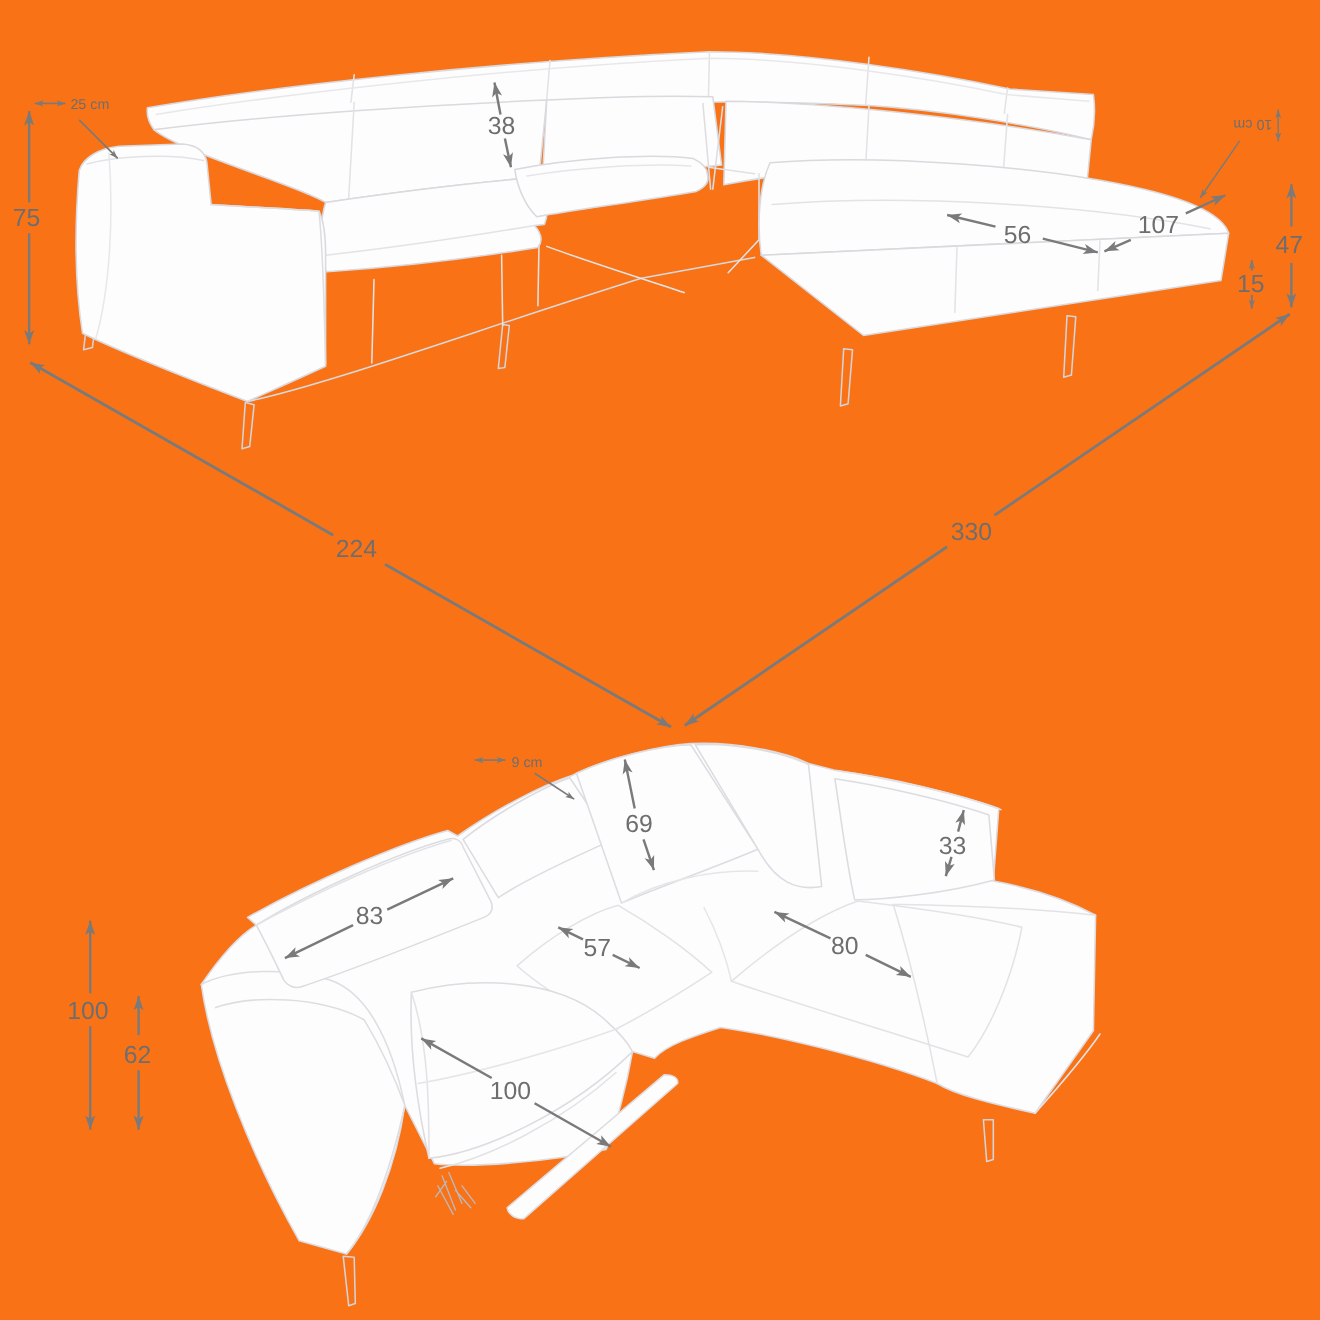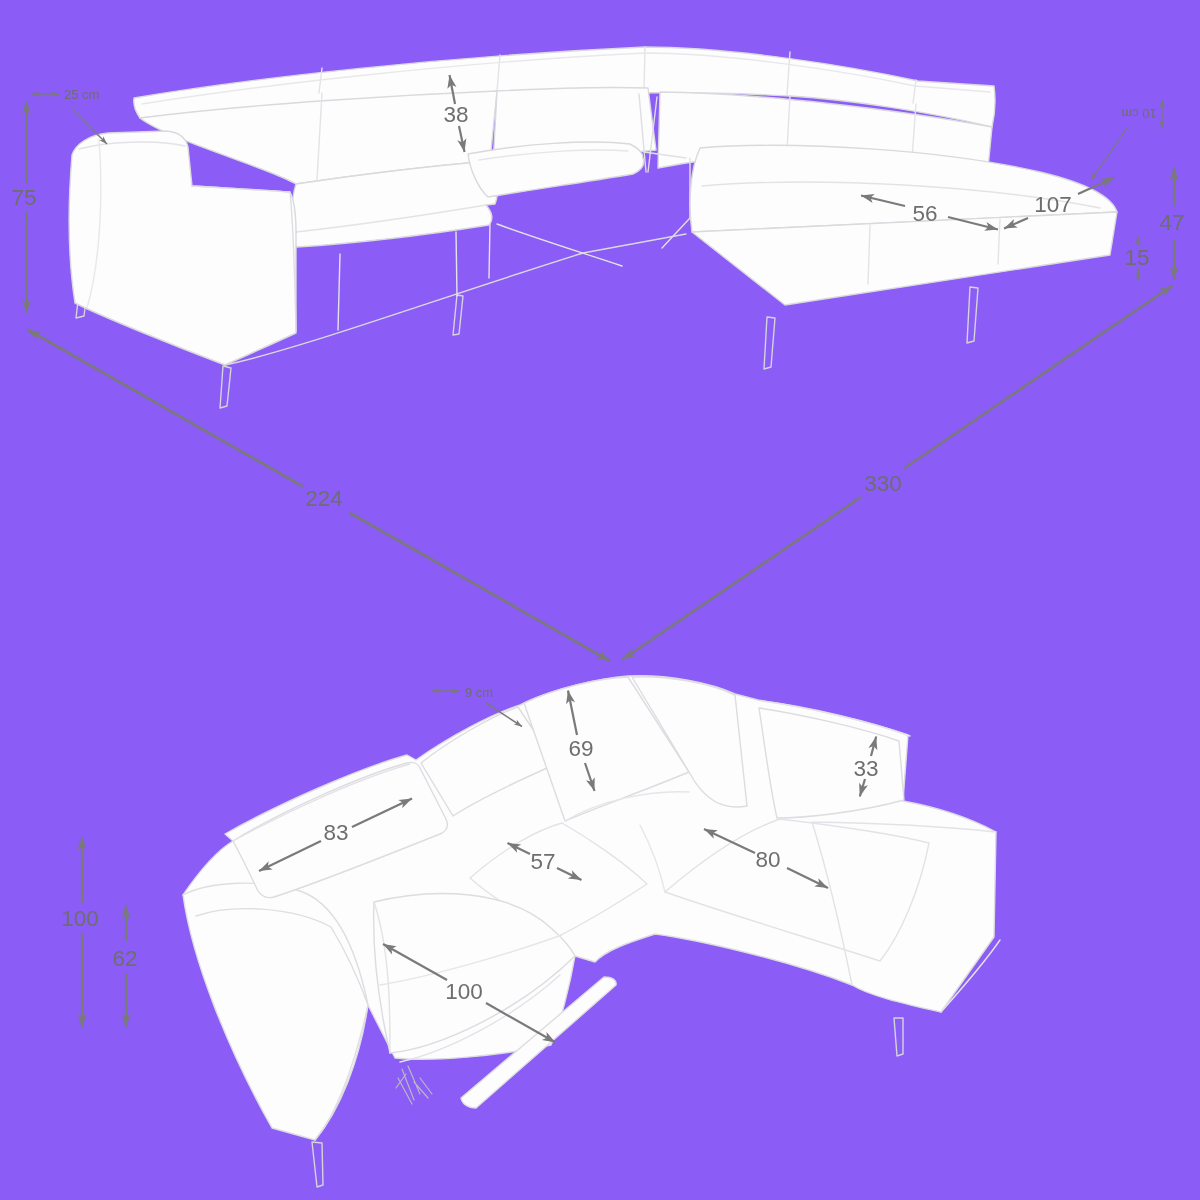--- a/index.html
+++ b/index.html
@@ -1,16 +1,16 @@
 <!DOCTYPE html>
 <html><head>
 <meta charset="utf-8">
 <style>
 html,body{margin:0;padding:0;background:#ffffff;}
-#page{width:1200px;height:1200px;position:relative;background:#8b5cf6;overflow:hidden;}
+#page{width:1200px;height:1200px;position:relative;background:#f97316;overflow:hidden;}
 svg{display:block;}
 text{font-family:"Liberation Sans",sans-serif;fill:#6e6e6e;}
 .big{font-size:22.5px;}
 .small{font-size:13px;}
 </style>
 </head>
 <body>
 
 <div id="page">
 <svg width="1200" height="1200" viewBox="0 0 1200 1200">

